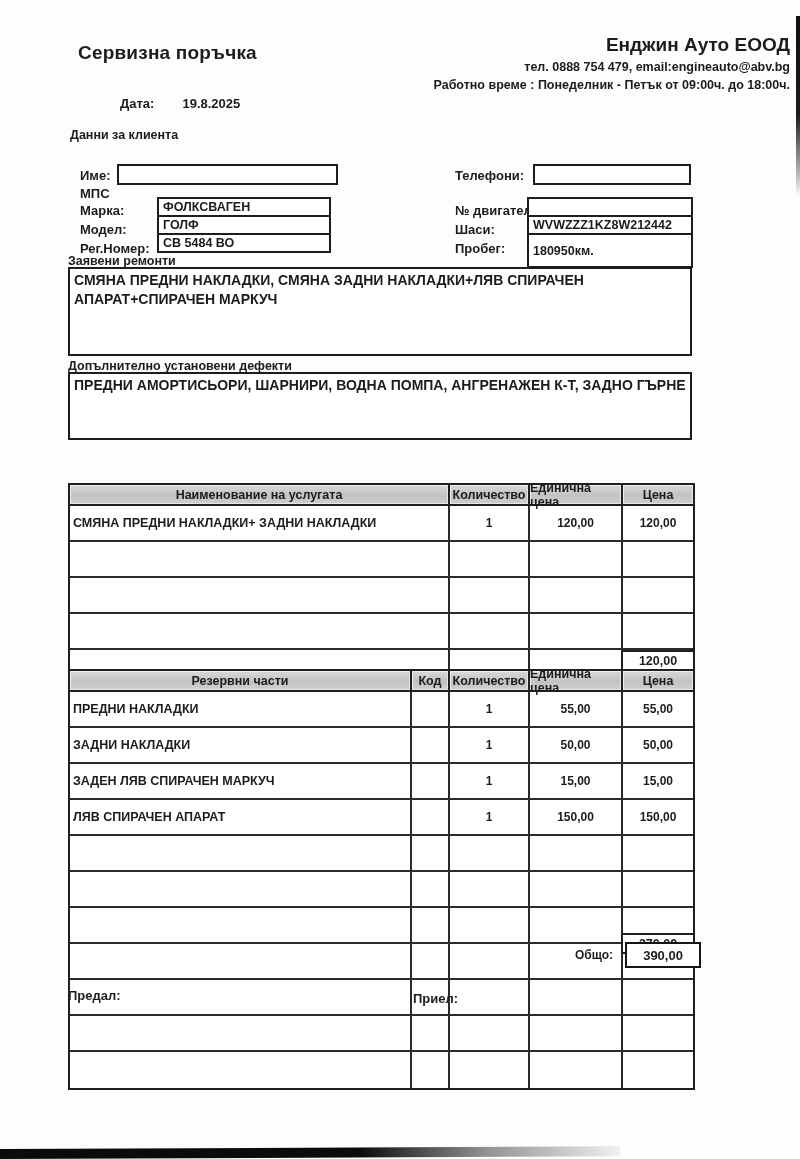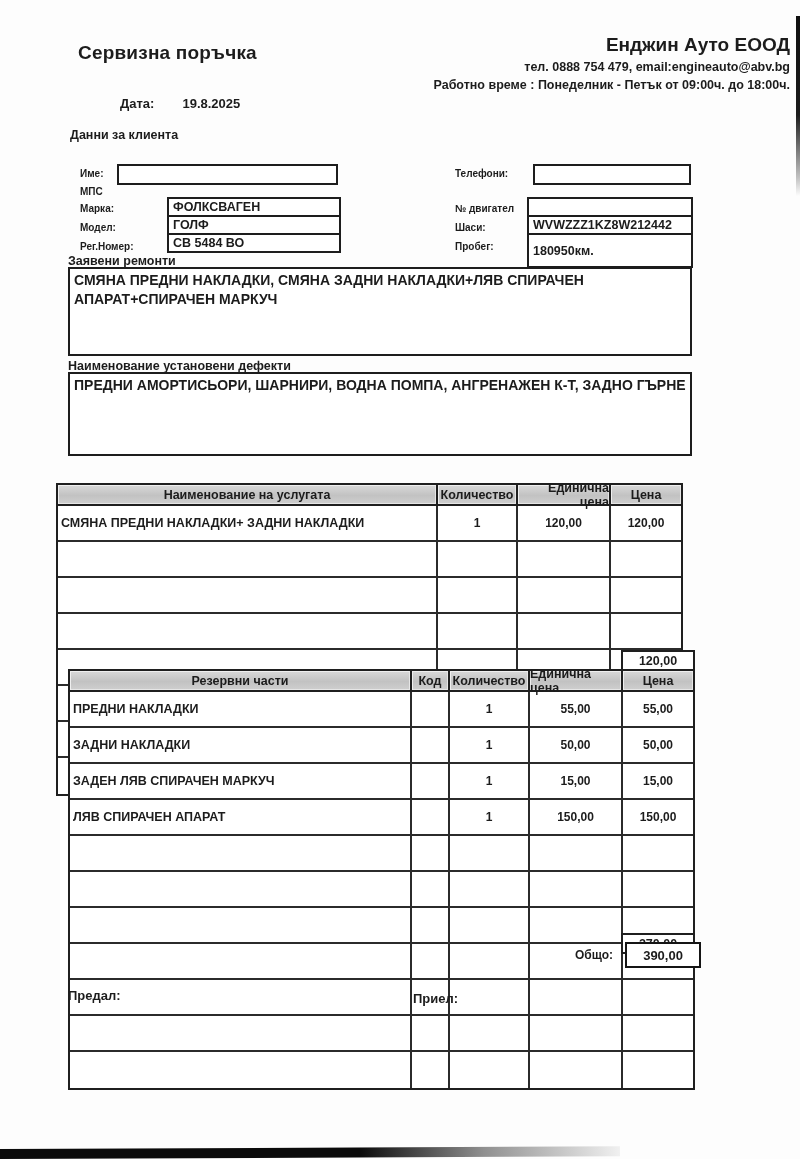--- a/index.html
+++ b/index.html
@@ -14,21 +14,21 @@
   
   .doc-title { left:78px; top:42px; font-size:19px; letter-spacing:0.2px; }
   .company-block { right:10px; top:34px; text-align:right; line-height:1.15; }
   .company-name { font-size:19px; }
   .company-contact, .company-hours { font-size:12.5px; margin-top:4px; }
   .date-row { left:120px; top:96px; font-size:13px; }
   .date-row .date-value { margin-left:28px; }
 
   
   .section-label { font-size:12.5px; }
-  .field-label { font-size:10px; }
+  .field-label { font-size:13px; }
   .field-box {
     border:2px solid #1d1d1d; background:#fff; font-size:12.5px;
     padding-left:4px; display:flex; align-items:center; overflow:hidden; white-space:nowrap;
   }
   .stack .field-box { margin-top:-2px; }
 
   
   .big-box {
     border:2px solid #1d1d1d; background:#fff; font-size:14px;
     padding:2px 4px; line-height:1.35;
@@ -104,21 +104,21 @@
 
   <div class="abs section-label" style="left:70px; top:128px;">Данни за клиента</div>
 
   <div class="abs field-label" style="left:80px; top:168px;">Име:</div>
   <div class="abs field-box" style="left:117px; top:164px; width:221px; height:21px;"></div>
   <div class="abs field-label" style="left:80px; top:186px;">МПС</div>
 
   <div class="abs field-label" style="left:80px; top:203px;">Марка:</div>
   <div class="abs field-label" style="left:80px; top:222px;">Модел:</div>
   <div class="abs field-label" style="left:80px; top:241px;">Рег.Номер:</div>
-  <div class="abs stack" style="left:155px; top:199px; width:186px;padding-left:12px;">
+  <div class="abs stack" style="left:145px; top:199px; width:186px;padding-left:12px;">
     <div class="field-box" style="height:20px;">ФОЛКСВАГЕН</div>
     <div class="field-box" style="height:20px;">ГОЛФ</div>
     <div class="field-box" style="height:20px;">СВ 5484 ВО</div>
   </div>
 
   <div class="abs field-label" style="left:455px; top:168px;">Телефони:</div>
   <div class="abs field-box" style="left:533px; top:164px; width:158px; height:21px;"></div>
 
   <div class="abs field-label" style="left:455px; top:203px;">№ двигател</div>
   <div class="abs field-label" style="left:455px; top:222px;">Шаси:</div>
@@ -127,26 +127,26 @@
     <div class="field-box" style="height:20px;"></div>
     <div class="field-box" style="height:20px;">WVWZZZ1KZ8W212442</div>
     <div class="field-box" style="height:35px;">180950км.</div>
   </div>
 
   <div class="abs section-label" style="left:68px; top:254px;">Заявени ремонти</div>
   <div class="abs big-box" style="left:68px; top:267px; width:624px; height:89px;">
     <span>СМЯНА ПРЕДНИ НАКЛАДКИ, СМЯНА ЗАДНИ НАКЛАДКИ+ЛЯВ СПИРАЧЕН АПАРАТ+СПИРАЧЕН МАРКУЧ</span>
   </div>
 
-  <div class="abs section-label" style="left:68px; top:359px;">Наименование установени дефекти</div>
-  <div class="abs big-box" style="left:68px; top:372px; width:624px; height:84px;">
+  <div class="abs section-label" style="left:68px; top:359px;">Допълнително установени дефекти</div>
+  <div class="abs big-box" style="left:68px; top:372px; width:624px; height:68px;">
     <span>ПРЕДНИ АМОРТИСЬОРИ, ШАРНИРИ, ВОДНА ПОМПА, АНГРЕНАЖЕН К-Т, ЗАДНО ГЪРНЕ</span>
   </div>
 
-  <div class="grid-table" style="left:56px; top:483px;text-align:right;">
+  <div class="grid-table" style="left:68px; top:483px;">
     <div class="t-head">
       <div class="cell col-name">Наименование на услугата</div>
       <div class="cell col-qty">Количество</div>
       <div class="cell col-unit">Единична цена</div>
       <div class="cell col-price">Цена</div>
     </div>
     <div class="t-body">
       <div class="t-row">
         <div class="cell col-name name">СМЯНА ПРЕДНИ НАКЛАДКИ+ ЗАДНИ НАКЛАДКИ</div>
         <div class="cell col-qty">1</div>

